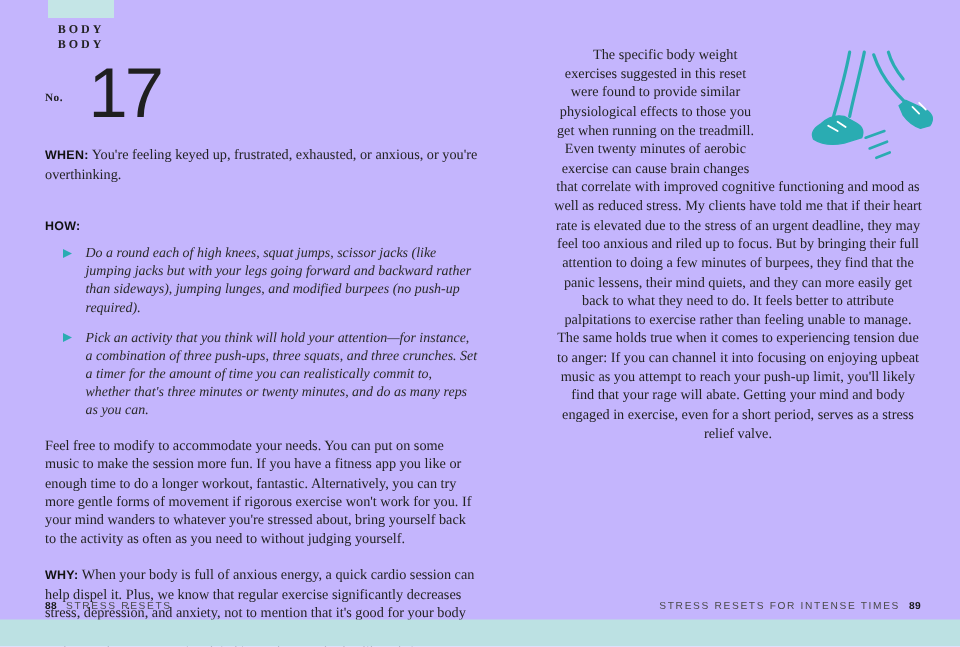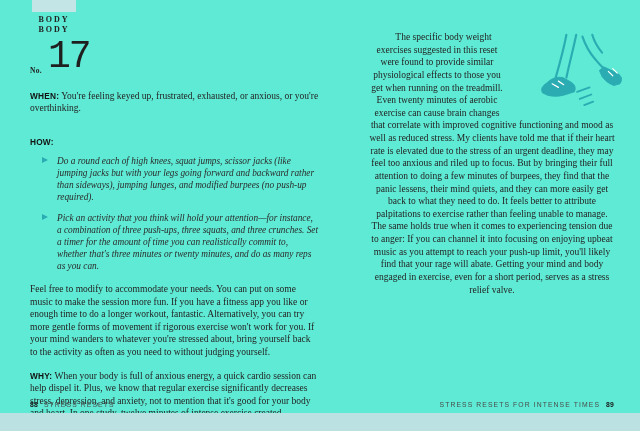--- a/index.html
+++ b/index.html
@@ -1,30 +1,30 @@
 <!DOCTYPE html>
 <html><head>
 <meta charset="utf-8">
 <style>
   html,body{margin:0;padding:0;background:#ffffff;}
-  .spread{position:relative;width:640px;height:431px;background:#5eead4;overflow:hidden;
+  .spread{position:relative;width:640px;height:431px;background:#c4b5fd;overflow:hidden;
           font-family:"Liberation Serif", serif;color:#1f1f1f;}
 
   
   .series-tab{position:absolute;left:32px;top:0;width:44px;height:12px;background:#c4e5e6;}
   .series-label{position:absolute;left:18px;top:15px;width:72px;text-align:center;
                 font-family:"Liberation Serif", serif;font-weight:bold;font-size:8px;
                 letter-spacing:2px;line-height:1.25;color:#222;}
 
   
   .page-left{position:absolute;left:30px;top:40px;width:289px;}
-  .heading{display:flex;align-items:flex-end;}
+  .heading{display:flex;align-items:flex-start;}
   .no-prefix{font-size:7.5px;font-weight:bold;margin-top:20px;letter-spacing:0.3px;}
-  .big-number{font-size:38px;line-height:0.92;letter-spacing:-2px;font-weight:500;
-              font-family:Liberation Mono, monospace;margin-left:6px;}
+  .big-number{font-size:47px;line-height:0.92;letter-spacing:-2px;font-weight:500;
+              font-family:Liberation Sans, sans-serif;margin-left:17px;}
   .title{font-size:20.5px;line-height:1.08;margin-left:11px;margin-top:3px;
          font-family:"Liberation Serif", serif;color:#191919;}
   .body-text{font-size:9.5px;line-height:1.31;color:#232323;}
   .sec-label{font-family:"Liberation Sans", sans-serif;font-weight:bold;font-size:8.3px;
              letter-spacing:0.2px;color:#111;}
   .when-para{margin-top:15px;}
   .how-label{margin-top:22px;}
   .bullets{list-style:none;margin:8px 0 0 0;padding:0 0 0 12px;}
   .bullets li{position:relative;padding-left:15px;font-style:italic;margin-bottom:8px;
               font-size:9.3px;line-height:1.31;color:#2a2a2a;}

